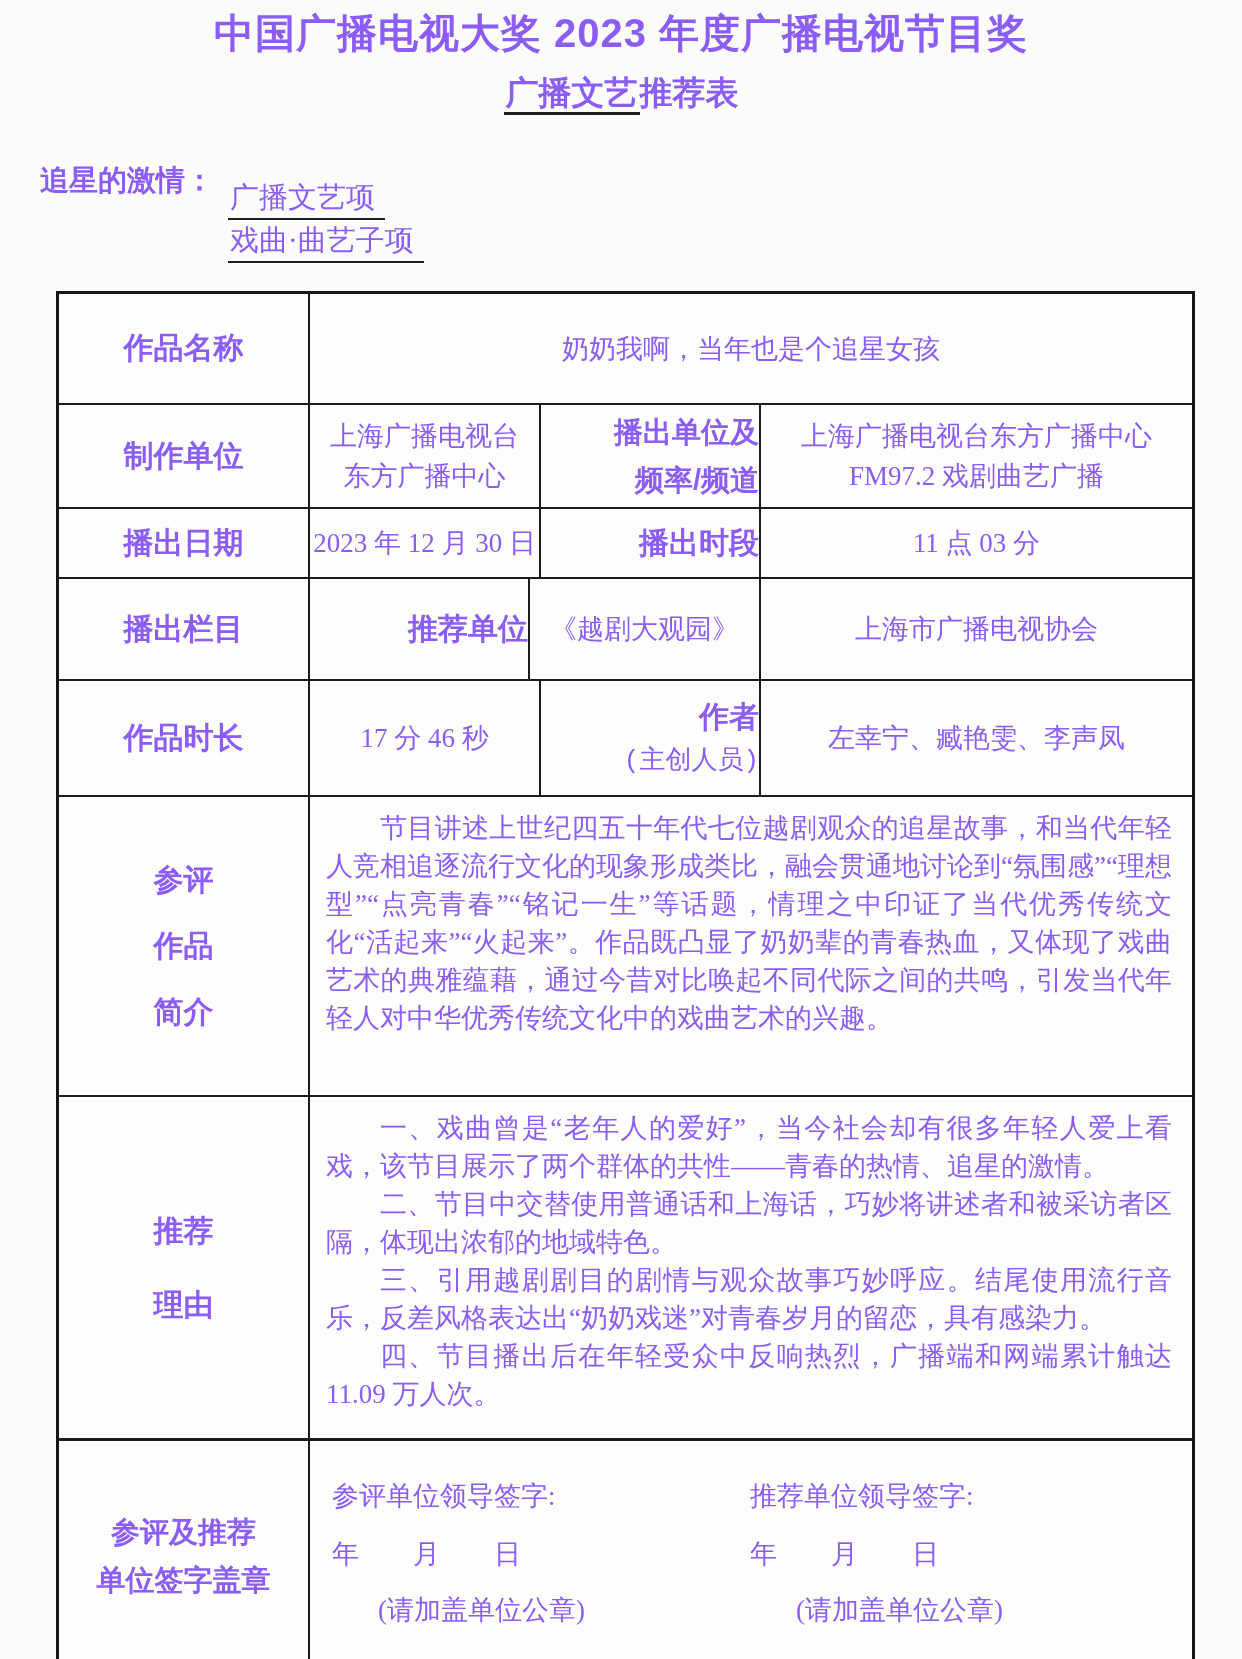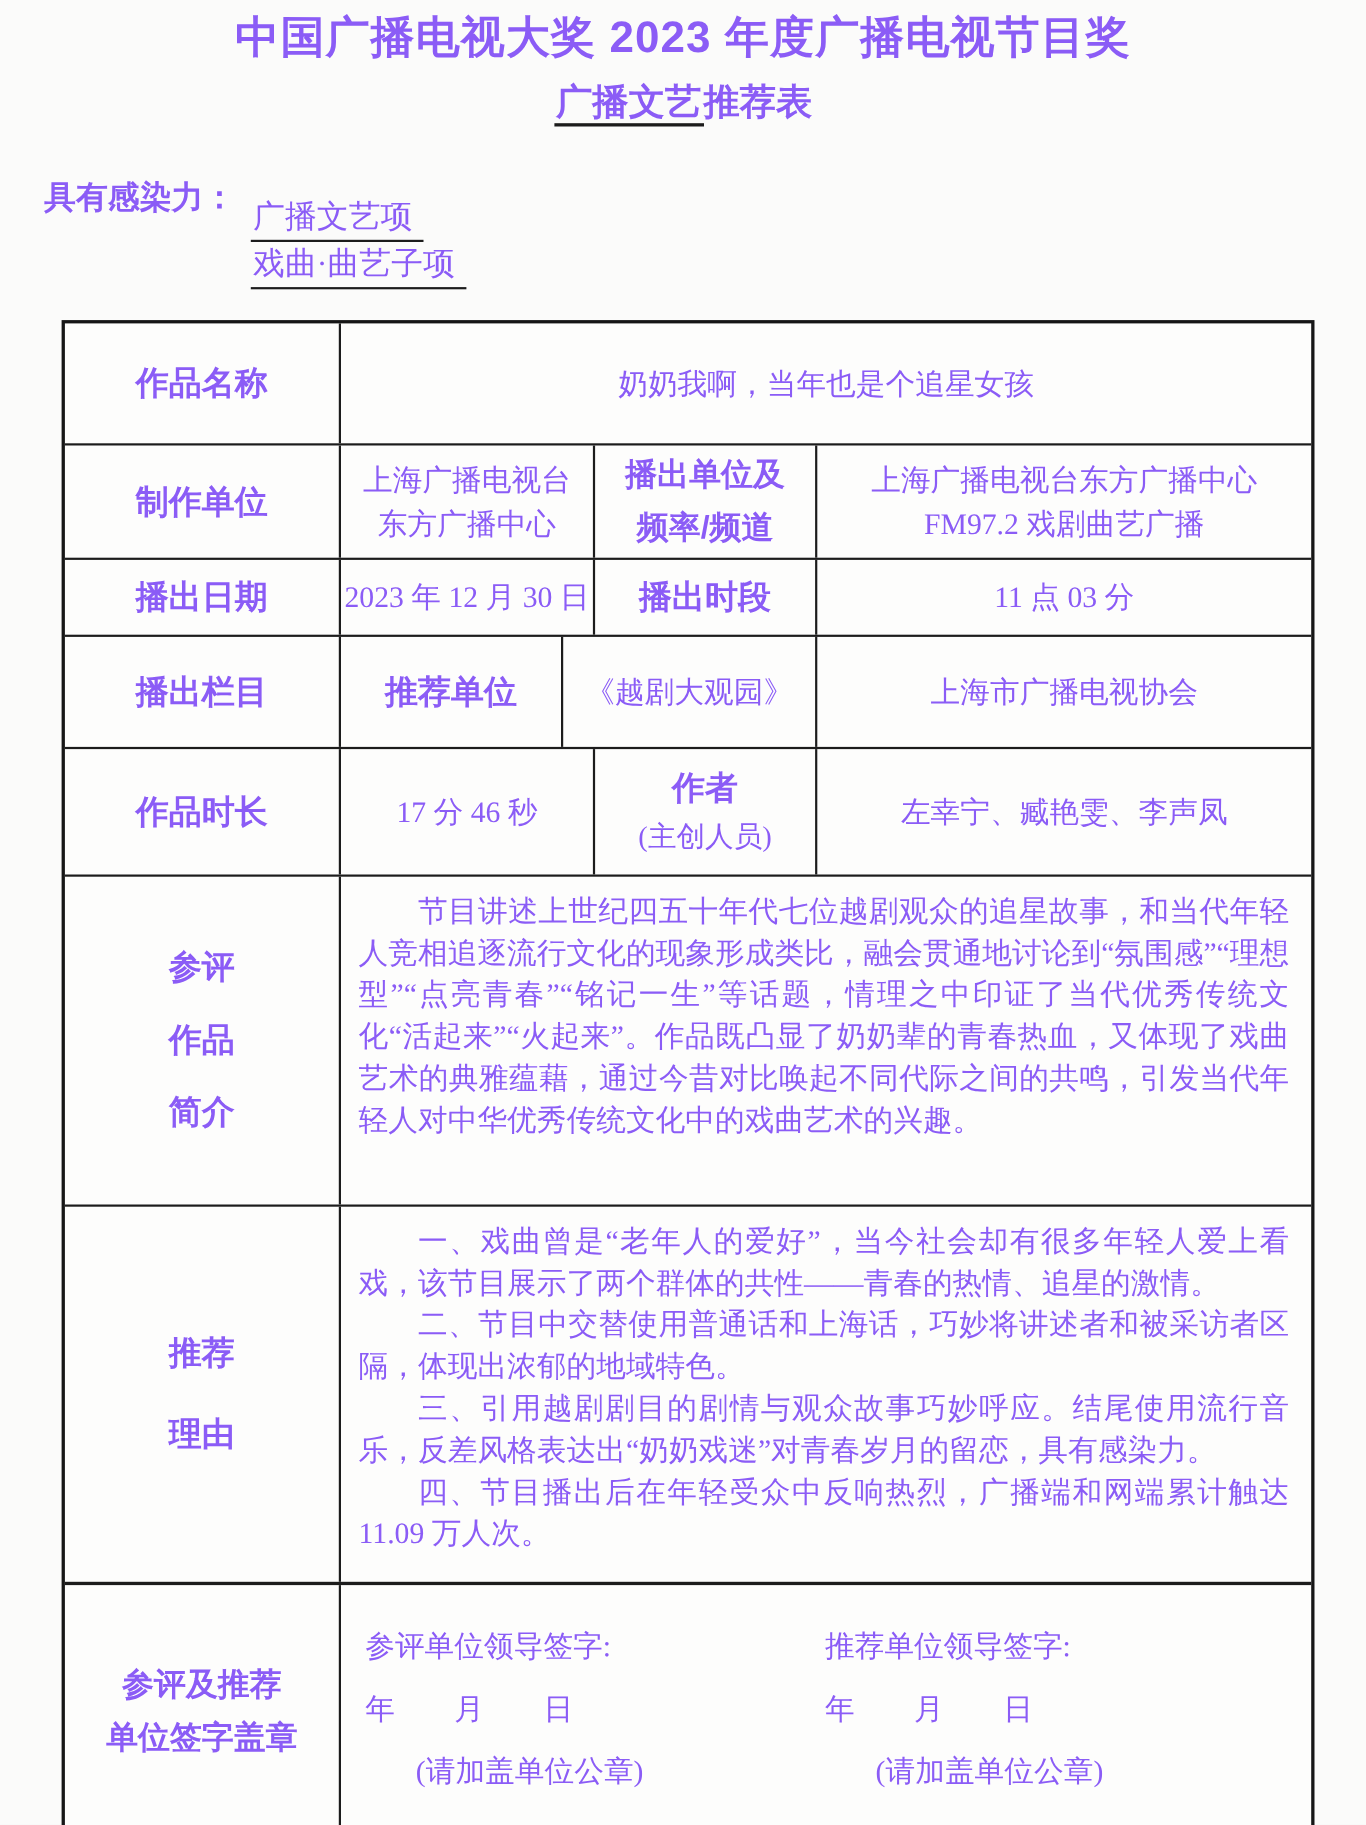--- a/index.html
+++ b/index.html
@@ -51,41 +51,41 @@
     border: 3px solid #161616;
     background: #fdfdfc;
   }
   .tr { display: flex; border-top: 2px solid #1c1c1c; }
   .tr:first-child { border-top: none; }
   .tr.thick { border-top-width: 3px; }
   .td { border-left: 2px solid #1c1c1c; display: flex; flex-direction: column; align-items: center; justify-content: center; text-align: center; overflow: hidden; }
   .td:first-child { border-left: none; }
   .c1 { width: 249px; }
   .c2 { width: 231px; }
-  .c3 { width: 202px; }
+  .c3 { width: 220px; align-items: flex-end; }
   .c4 { flex: 1; }
   .k1 { width: 252px; }
   .k2 { width: 150px; }
   .k3 { width: 96px; }
   .k4 { width: 172px; }
   .k5 { width: 100px; }
   .k6 { flex: 1; }
 
   .lbl {
     font-family: "Liberation Sans", "DejaVu Sans", sans-serif;
     font-weight: 700;
     font-size: 30px;
   }
   .val { font-size: 27px; line-height: 40px; }
   .lbl .ln { line-height: 46px; }
   .lbl-wide .ln { line-height: 66px; }
   .lbl-mid .ln { line-height: 74px; }
   .lbl-tight { font-size: 29px; }
   .lbl-tight .ln { line-height: 48px; }
-  .sub-label { font-size: 26px; font-weight: 400; font-family: Liberation Serif, serif; line-height: 42px; }
+  .sub-label { font-size: 26px; font-weight: 400; font-family: Liberation Mono, monospace; line-height: 42px; }
 
   .text-cell {
     display: block;
     text-align: left;
     padding: 12px 20px 6px 16px;
     font-size: 27px;
     line-height: 38px;
   }
   .text-cell p { text-indent: 2em; text-align: justify; }
 
@@ -102,21 +102,21 @@
 
 <div class="page">
 
   <div class="doc-title">中国广播电视大奖 2023 年度广播电视节目奖</div>
 
   <div class="doc-subtitle">
     <span class="u-thick">广播文艺</span><span>推荐表</span>
   </div>
 
   <div class="award-block">
-    <span class="award-label">具有感染力：</span>
+    <span class="award-label">追星的激情：</span>
     <span class="award-values">
       <span class="line"><span class="u-val">广播文艺项</span></span><br>
       <span class="line"><span class="u-val">戏曲·曲艺子项</span></span>
     </span>
   </div>
 
   <div class="tbl">
 
     <div class="tr" style="height:109px">
       <div class="td c1 lbl">

